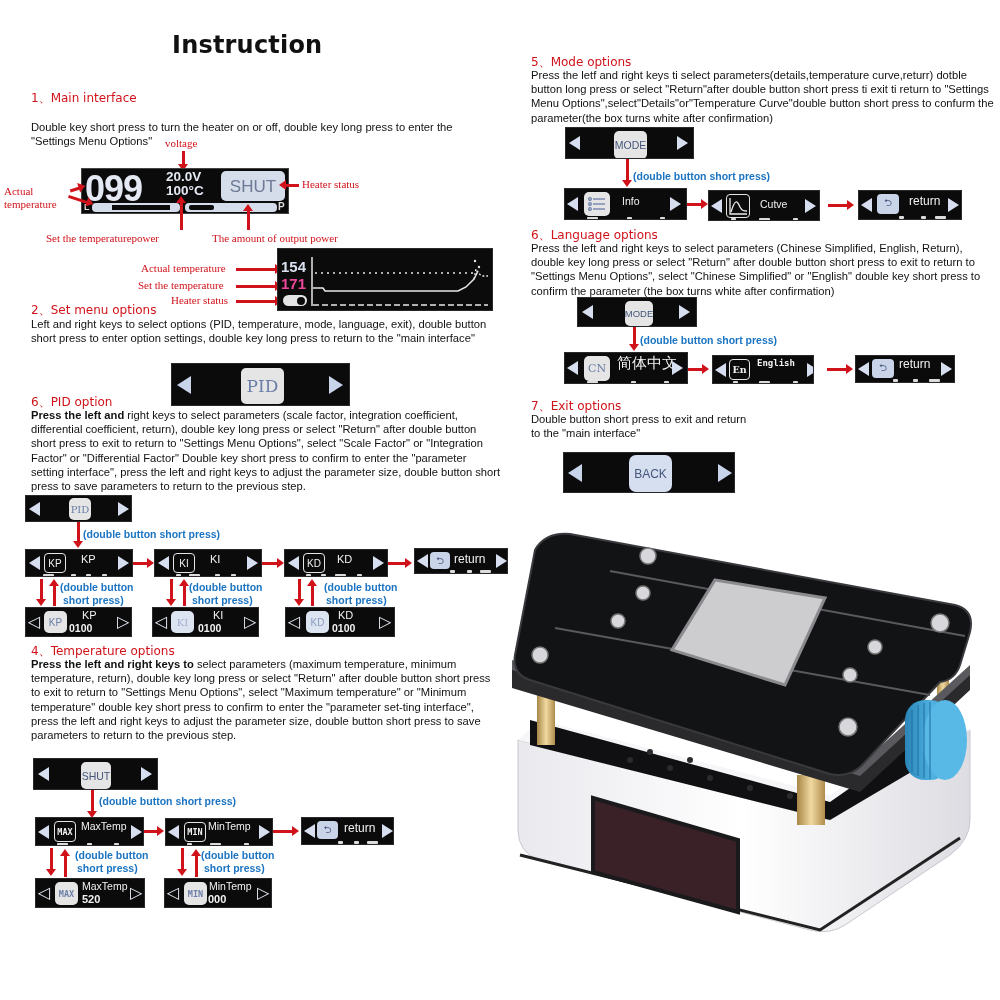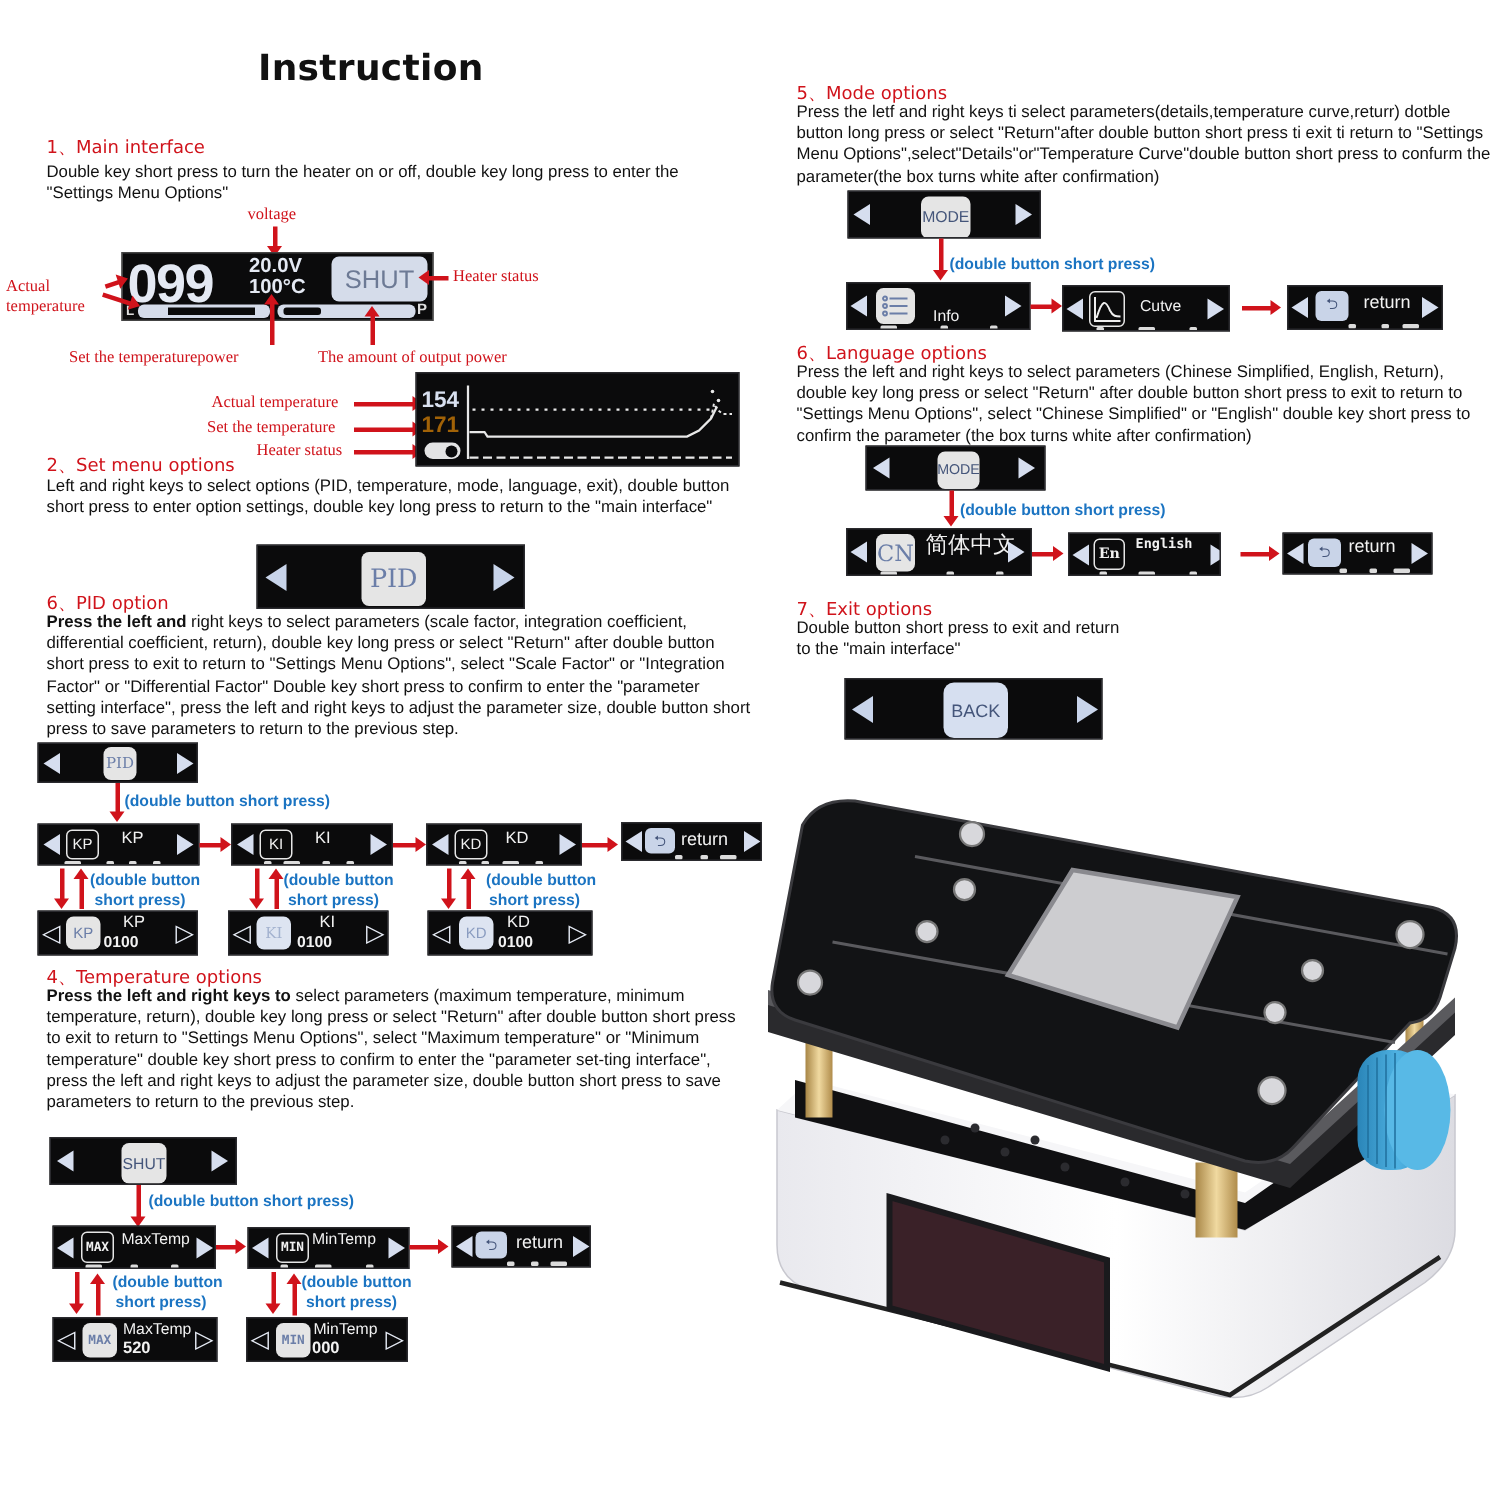--- a/index.html
+++ b/index.html
@@ -40,21 +40,21 @@
 
   .ret-ico { position: absolute; background: #c9d4e8; border-radius: 4px; }
   .ret-ico::after { content: "⮌"; position: absolute; left: 0; right: 0; top: 1px; text-align: center; font-size: 10px; color: #44557a; font-family: "DejaVu Sans", sans-serif; }
 </style>
 </head>
 <body>
 
 <div class="abs title" style="left:172px; top:31px;">Instruction</div>
 
 <div class="abs sec-h" style="left:31px; top:90px;">1、Main interface</div>
-<div class="abs para" style="left:31px; top:108px; width:455px;">Double key short press to turn the heater on or off, double key long press to enter the "Settings Menu Options"</div>
+<div class="abs para" style="left:31px; top:120px; width:455px;">Double key short press to turn the heater on or off, double key long press to enter the "Settings Menu Options"</div>
 
 <div class="abs red-lbl" style="left:165px; top:137px;">voltage</div>
 <div class="v-arrow down" style="left:182px; top:151px; height:14px;"></div>
 
 <div class="oled" style="left:81px; top:168px; width:208px; height:46px; border-color:#444;">
   <div class="scr-num" style="left:3px; top:-1px; font-size:36px; letter-spacing:-1px; color:#e4e9f3;">099</div>
   <div class="scr-num" style="left:84px; top:0px; font-size:13.5px; color:#e4e9f3;">20.0V</div>
   <div class="scr-num" style="left:84px; top:14px; font-size:13.5px; color:#e4e9f3;">100°C</div>
   <div class="abs" style="left:139px; top:2px; width:64px; height:30px; background:#d5dcea; border-radius:5px;">
     <div class="abs" style="left:0; right:0; top:6px; text-align:center; font-family:'Liberation Sans',sans-serif; font-size:17px; color:#6d7a95;">SHUT</div>
@@ -83,21 +83,21 @@
 
 <div class="abs red-lbl" style="left:141px; top:262px;">Actual temperature</div>
 <div class="h-arrow right" style="left:236px; top:268px; width:40px;"></div>
 <div class="abs red-lbl" style="left:138px; top:279px;">Set the temperature</div>
 <div class="h-arrow right" style="left:236px; top:285px; width:40px;"></div>
 <div class="abs red-lbl" style="left:171px; top:294px;">Heater status</div>
 <div class="h-arrow right" style="left:236px; top:300px; width:40px;"></div>
 
 <div class="oled" style="left:277px; top:248px; width:216px; height:63px;">
   <div class="scr-num" style="left:3px; top:9px; font-size:15px; color:#d8e0ef;">154</div>
-  <div class="scr-num" style="left:3px; top:26px; font-size:15px; color:#a16207;">171</div>
+  <div class="scr-num" style="left:3px; top:26px; font-size:15px; color:#ec4899;">171</div>
   <div class="abs" style="left:5px; top:46px; width:24px; height:11px; background:#e4e4e4; border-radius:6px;">
     <div class="abs" style="right:2px; top:1.5px; width:8px; height:8px; background:#0b0b0c; border-radius:50%;"></div>
   </div>
   <svg class="abs" style="left:0; top:0;" width="216" height="63">
     <line x1="34" y1="8" x2="34" y2="57" stroke="#e8e8e8" stroke-width="1.5"></line>
     <line x1="37" y1="24" x2="195" y2="24" stroke="#e8e8e8" stroke-width="1.5" stroke-dasharray="2,4"></line>
     <polyline points="35,39 45,39 47,42 180,42 188,38 196,30 200,22" fill="none" stroke="#e8e8e8" stroke-width="1.5"></polyline>
     <polyline points="196,30 198,20 200,24 204,27 210,27" fill="none" stroke="#e8e8e8" stroke-width="1.3" stroke-dasharray="2,2"></polyline>
     <circle cx="197" cy="12" r="1.2" fill="#e8e8e8"></circle>
       <circle cx="201" cy="18" r="1.2" fill="#e8e8e8"></circle>
@@ -294,21 +294,21 @@
         <g stroke="#6b7ea8" stroke-width="1.3">
           <circle cx="3" cy="3" r="1.3" fill="none"></circle>
           <line x1="6" y1="3" x2="18" y2="3"></line>
           <circle cx="3" cy="8" r="1.3" fill="none"></circle>
           <line x1="6" y1="8" x2="18" y2="8"></line>
           <circle cx="3" cy="13" r="1.3" fill="none"></circle>
           <line x1="6" y1="13" x2="18" y2="13"></line>
         </g>
       </svg>
   </div>
-  <div class="scr-txt" style="left:57px; top:6px; font-size:10.5px;margin-top:10px;">Info</div>
+  <div class="scr-txt" style="left:57px; top:6px; font-size:10.5px;">Info</div>
   <div class="tri-sm-r" style="left:105px; top:8px;"></div>
   <div class="dash" style="left:22px; top:28px;"></div>
     <div class="dot" style="left:62px; top:28px;"></div>
     <div class="dot" style="left:95px; top:28px;"></div>
 </div>
 <div class="h-arrow right" style="left:687px; top:203px; width:15px;"></div>
 <div class="oled" style="left:708px; top:190px; width:112px; height:31px;">
   <div class="tri-sm-l" style="left:2px; top:8px;"></div>
   <div class="tile-o" style="left:17px; top:3px; width:24px; height:24px;">
     <svg width="20" height="18">
@@ -339,21 +339,21 @@
 <div class="oled" style="left:577px; top:297px; width:120px; height:30px;">
   <div class="tri-sm-l" style="left:4px; top:7px;"></div>
   <div class="tile sans" style="left:47px; top:3px; width:28px; height:25px; font-size:9.5px;">MODE</div>
   <div class="tri-sm-r" style="left:101px; top:7px;"></div>
 </div>
 <div class="v-arrow down" style="left:633px; top:327px; height:18px;"></div>
 <div class="abs blue-lbl" style="left:640px; top:334px;">(double button short press)</div>
 
 <div class="oled" style="left:564px; top:352px; width:124px; height:32px;">
   <div class="tri-sm-l" style="left:2px; top:8px;"></div>
-  <div class="tile" style="left:19px; top:3px; width:26px; height:25px; font-size:15px;">CN</div>
+  <div class="tile" style="left:19px; top:3px; width:26px; height:25px; font-size:11px;">CN</div>
   <div class="scr-txt" style="left:52px; top:1px; font-size:15px; font-family:'DejaVu Sans',sans-serif;">简体中文</div>
   <div class="tri-sm-r" style="left:107px; top:8px;"></div>
   <div class="dash" style="left:22px; top:28px;"></div>
     <div class="dot" style="left:66px; top:28px;"></div>
     <div class="dot" style="left:99px; top:28px;"></div>
 </div>
 <div class="h-arrow right" style="left:688px; top:368px; width:15px;"></div>
 <div class="oled" style="left:712px; top:355px; width:102px; height:29px;">
   <div class="tri-sm-l" style="left:2px; top:7px;"></div>
   <div class="tile-o" style="left:16px; top:3px; width:21px; height:21px; font-size:9.5px; font-family:'DejaVu Serif',serif; font-weight:bold;">En</div>

